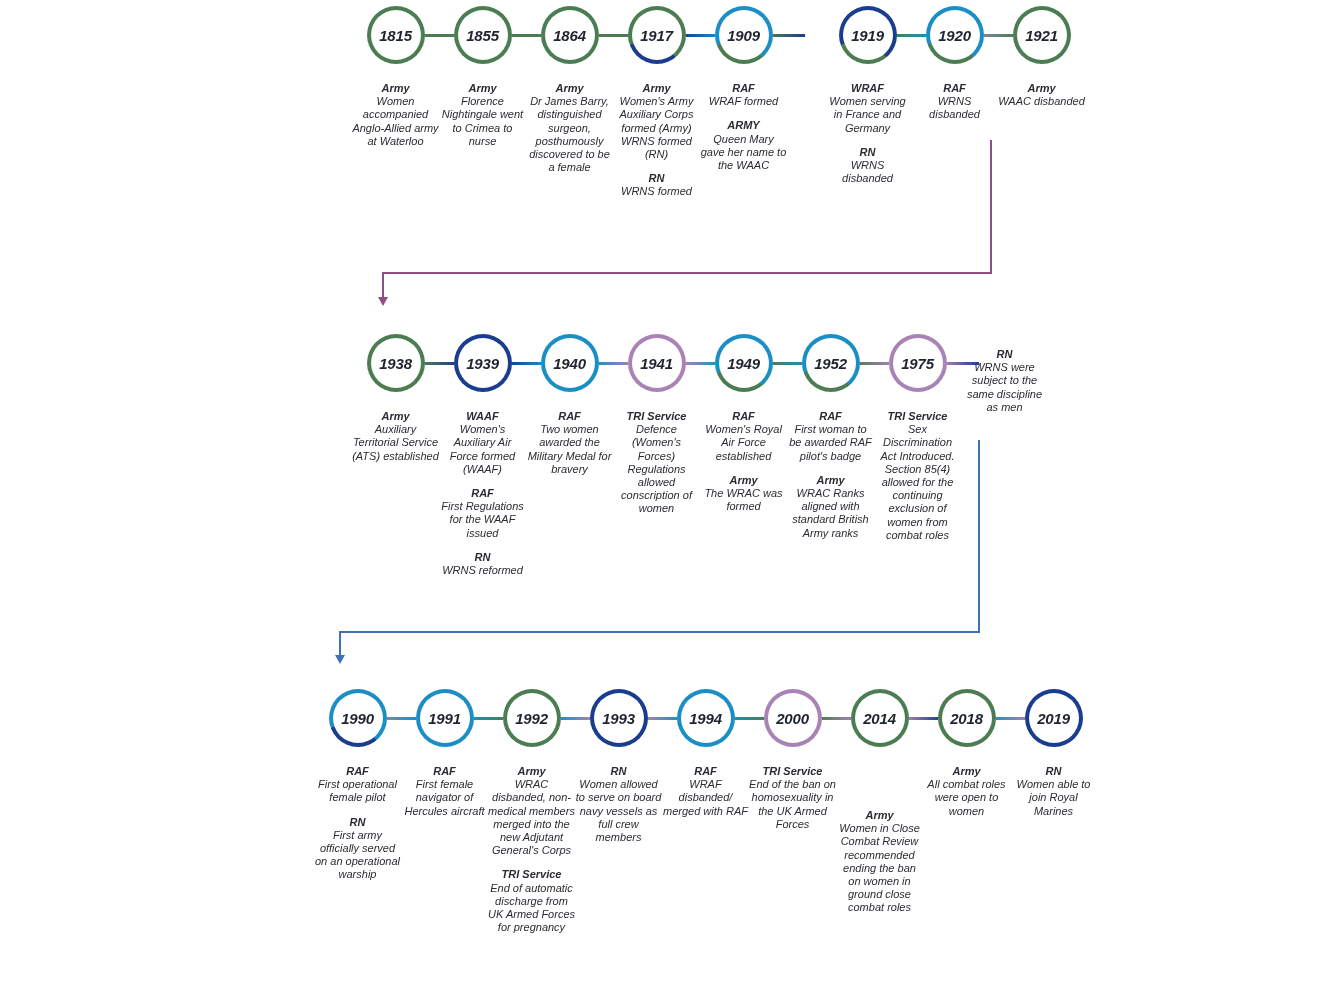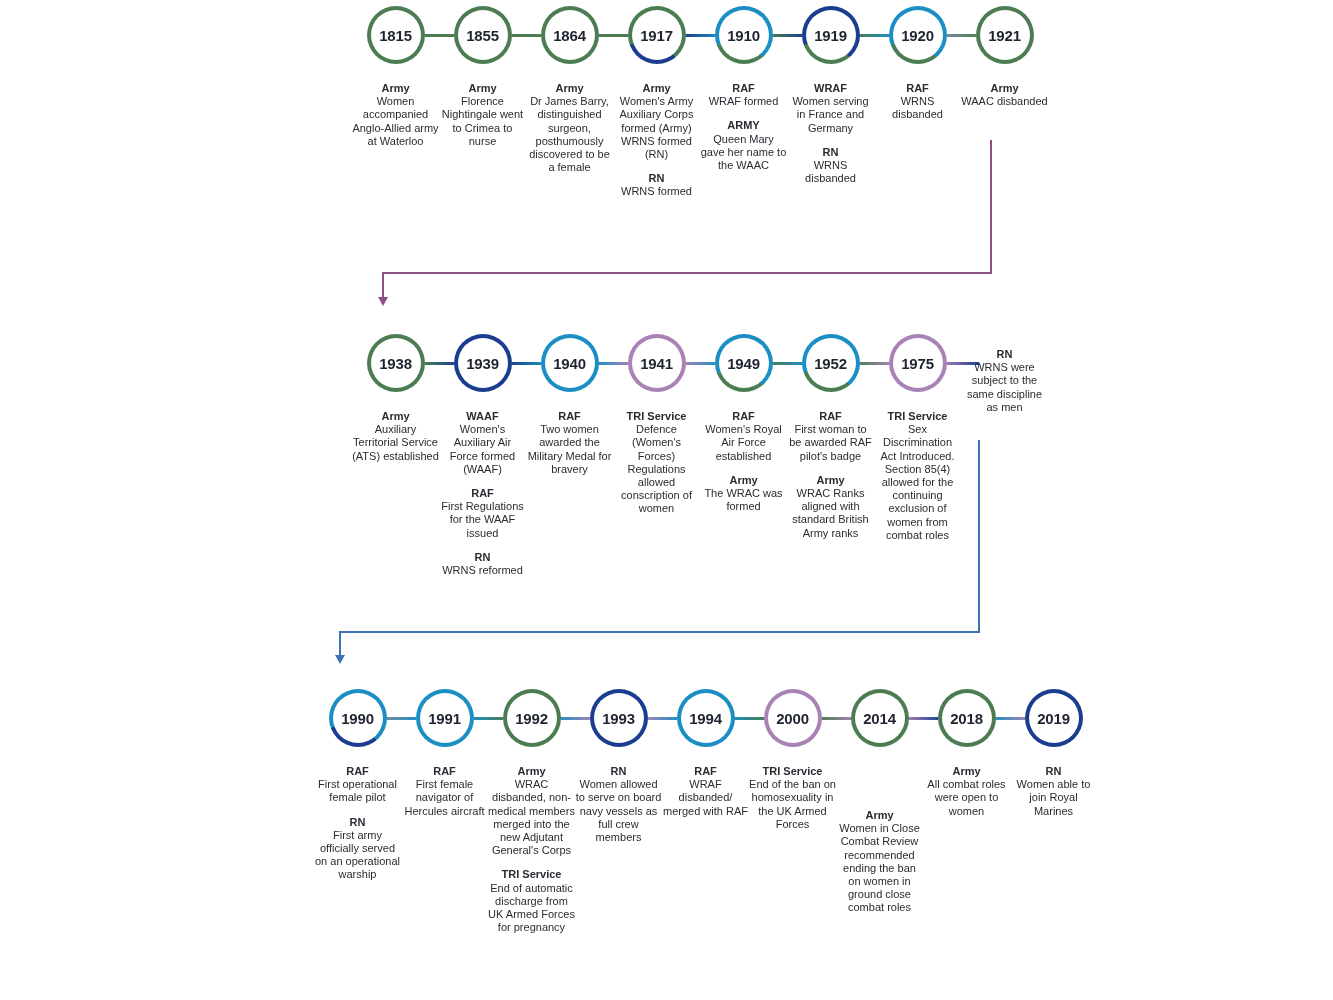--- a/index.html
+++ b/index.html
@@ -21,20 +21,21 @@
     display: flex;
     align-items: flex-start;
   }
 
   .node {
     position: relative;
     display: flex;
     flex-direction: column;
     align-items: center;
     flex: 0 0 auto;
+    font-style: italic;
   }
 
   
   .circle-wrap {
     position: relative;
     display: flex;
     align-items: center;
     justify-content: center;
     height: 62px;
   }
@@ -188,35 +189,35 @@
             <span class="txt">WRNS formed</span>
           </div>
         </div>
       </div>
       <div class="node" style="width: 87px;">
         <div class="circle-wrap" style="width: 87px;">
           <div class="seg" style="left: 69.5px; width: 35px; background: linear-gradient(to right, rgb(76, 125, 82), rgb(27, 61, 143));"></div>
           <div class="circle">
             <div class="ring" style="background: conic-gradient(from 140deg, rgb(76, 125, 82) 0deg, rgb(76, 125, 82) 110deg, rgb(27, 143, 196) 110deg, rgb(27, 143, 196) 360deg);"></div>
             <div class="inner"></div>
-            <span class="year">1910</span>
+            <span class="year">1909</span>
           </div>
         </div>
         <div class="caption">
           <div class="blk">
             <span class="svc">RAF</span>
             <span class="txt">WRAF formed</span>
           </div>
           <div class="blk">
             <span class="svc">ARMY</span>
             <span class="txt">Queen Mary gave her name to the WAAC</span>
           </div>
         </div>
       </div>
-      <div class="node" style="width: 87px;">
+      <div class="node" style="width: 87px; margin-left: 37px;">
         <div class="circle-wrap" style="width: 87px;">
           <div class="seg" style="left: 69.5px; width: 35px; background: linear-gradient(to right, rgb(76, 125, 82), rgb(27, 143, 196));"></div>
           <div class="circle">
             <div class="ring" style="background: conic-gradient(from 140deg, rgb(76, 125, 82) 0deg, rgb(76, 125, 82) 110deg, rgb(27, 61, 143) 110deg, rgb(27, 61, 143) 360deg);"></div>
             <div class="inner"></div>
             <span class="year">1919</span>
           </div>
         </div>
         <div class="caption">
           <div class="blk">

